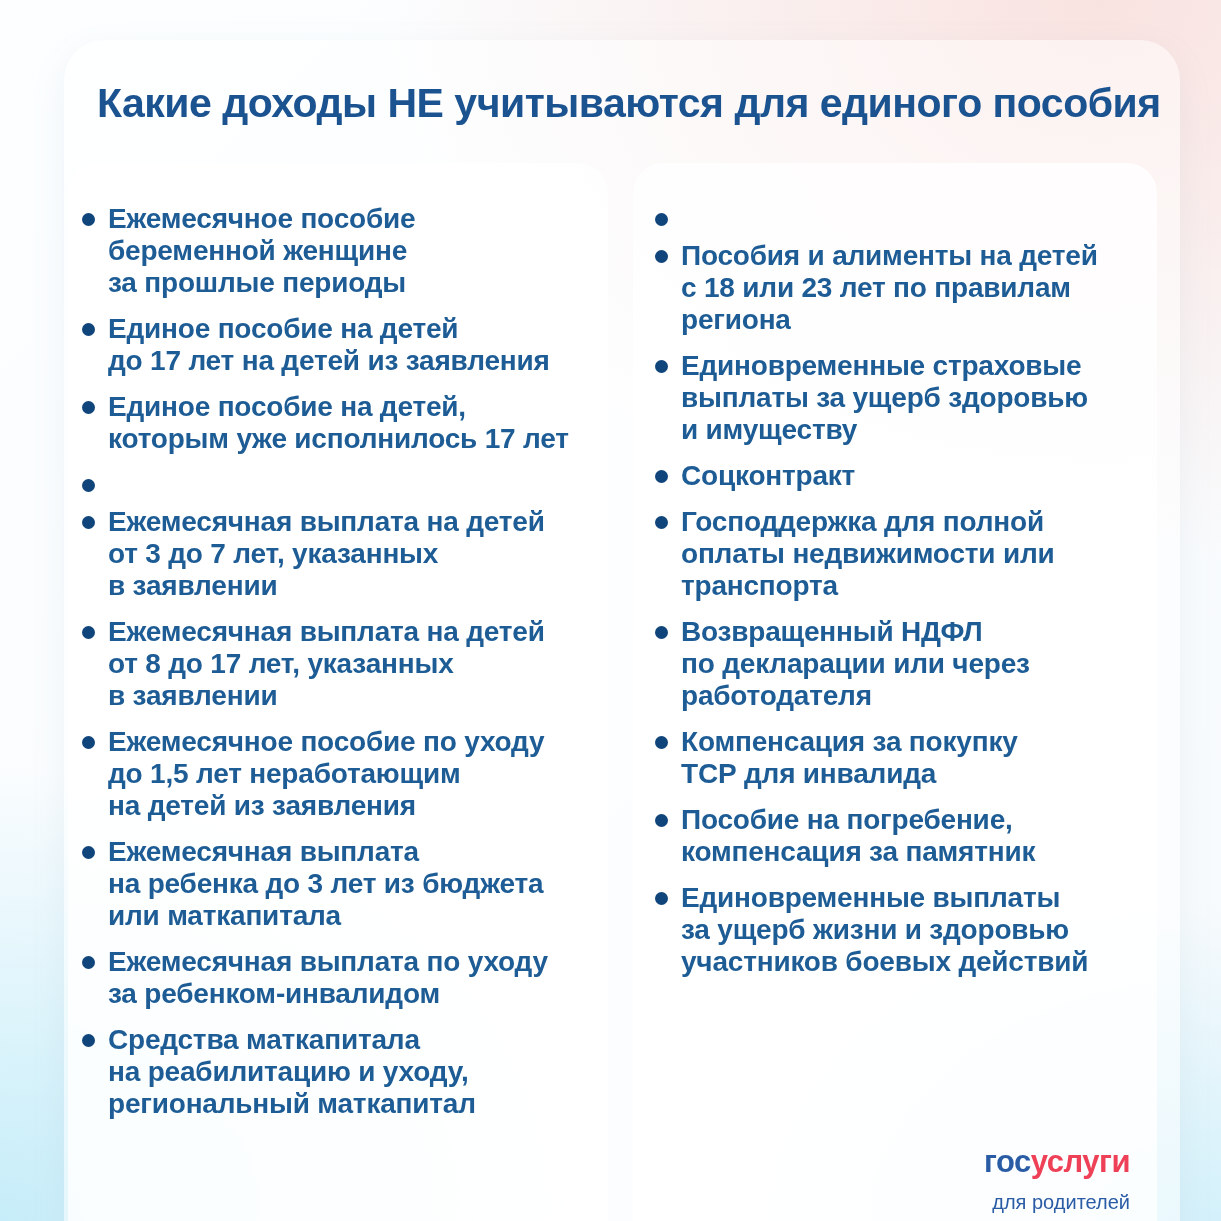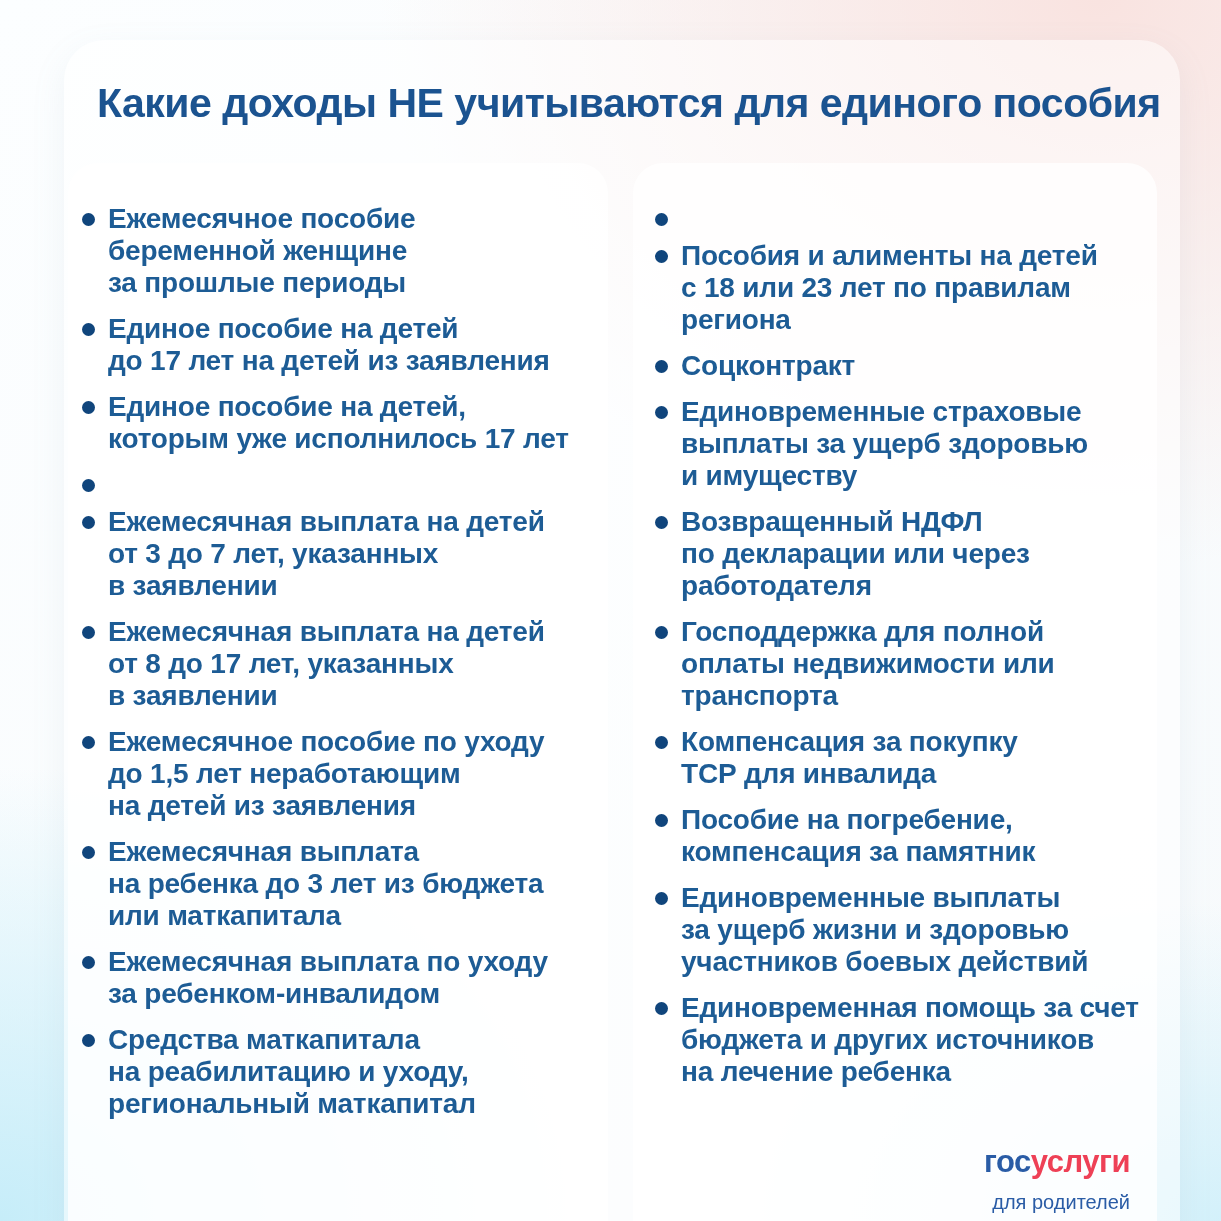--- a/index.html
+++ b/index.html
@@ -138,62 +138,56 @@
         <span class="bullet"></span>
       </li>
       <li>
         <span class="bullet"></span>
         <span class="item-text">Пособия и алименты на детей
 с 18 или 23 лет по правилам
 региона</span>
       </li>
       <li>
         <span class="bullet"></span>
-        <span class="item-text">Соцконтракт</span>
-      </li>
-      <li>
-        <span class="bullet"></span>
         <span class="item-text">Единовременные страховые
 выплаты за ущерб здоровью
 и имуществу</span>
       </li>
       <li>
         <span class="bullet"></span>
-        <span class="item-text">Возвращенный НДФЛ
-по декларации или через
-работодателя</span>
+        <span class="item-text">Соцконтракт</span>
       </li>
       <li>
         <span class="bullet"></span>
         <span class="item-text">Господдержка для полной
 оплаты недвижимости или
 транспорта</span>
+      </li>
+      <li>
+        <span class="bullet"></span>
+        <span class="item-text">Возвращенный НДФЛ
+по декларации или через
+работодателя</span>
       </li>
       <li>
         <span class="bullet"></span>
         <span class="item-text">Компенсация за покупку
 ТСР для инвалида</span>
       </li>
       <li>
         <span class="bullet"></span>
         <span class="item-text">Пособие на погребение,
 компенсация за памятник</span>
       </li>
       <li>
         <span class="bullet"></span>
         <span class="item-text">Единовременные выплаты
 за ущерб жизни и здоровью
 участников боевых действий</span>
       </li>
-      <li>
-        <span class="bullet"></span>
-        <span class="item-text">Единовременная помощь за счет
-бюджета и других источников
-на лечение ребенка</span>
-      </li>
     </ul>
   </div>
 
   <div class="logo">
     <div class="logo-main"><span class="blue">гос</span><span class="red">услуги</span></div>
     <div class="logo-sub">для родителей</div>
   </div>
 </div>
 
 </body></html>

